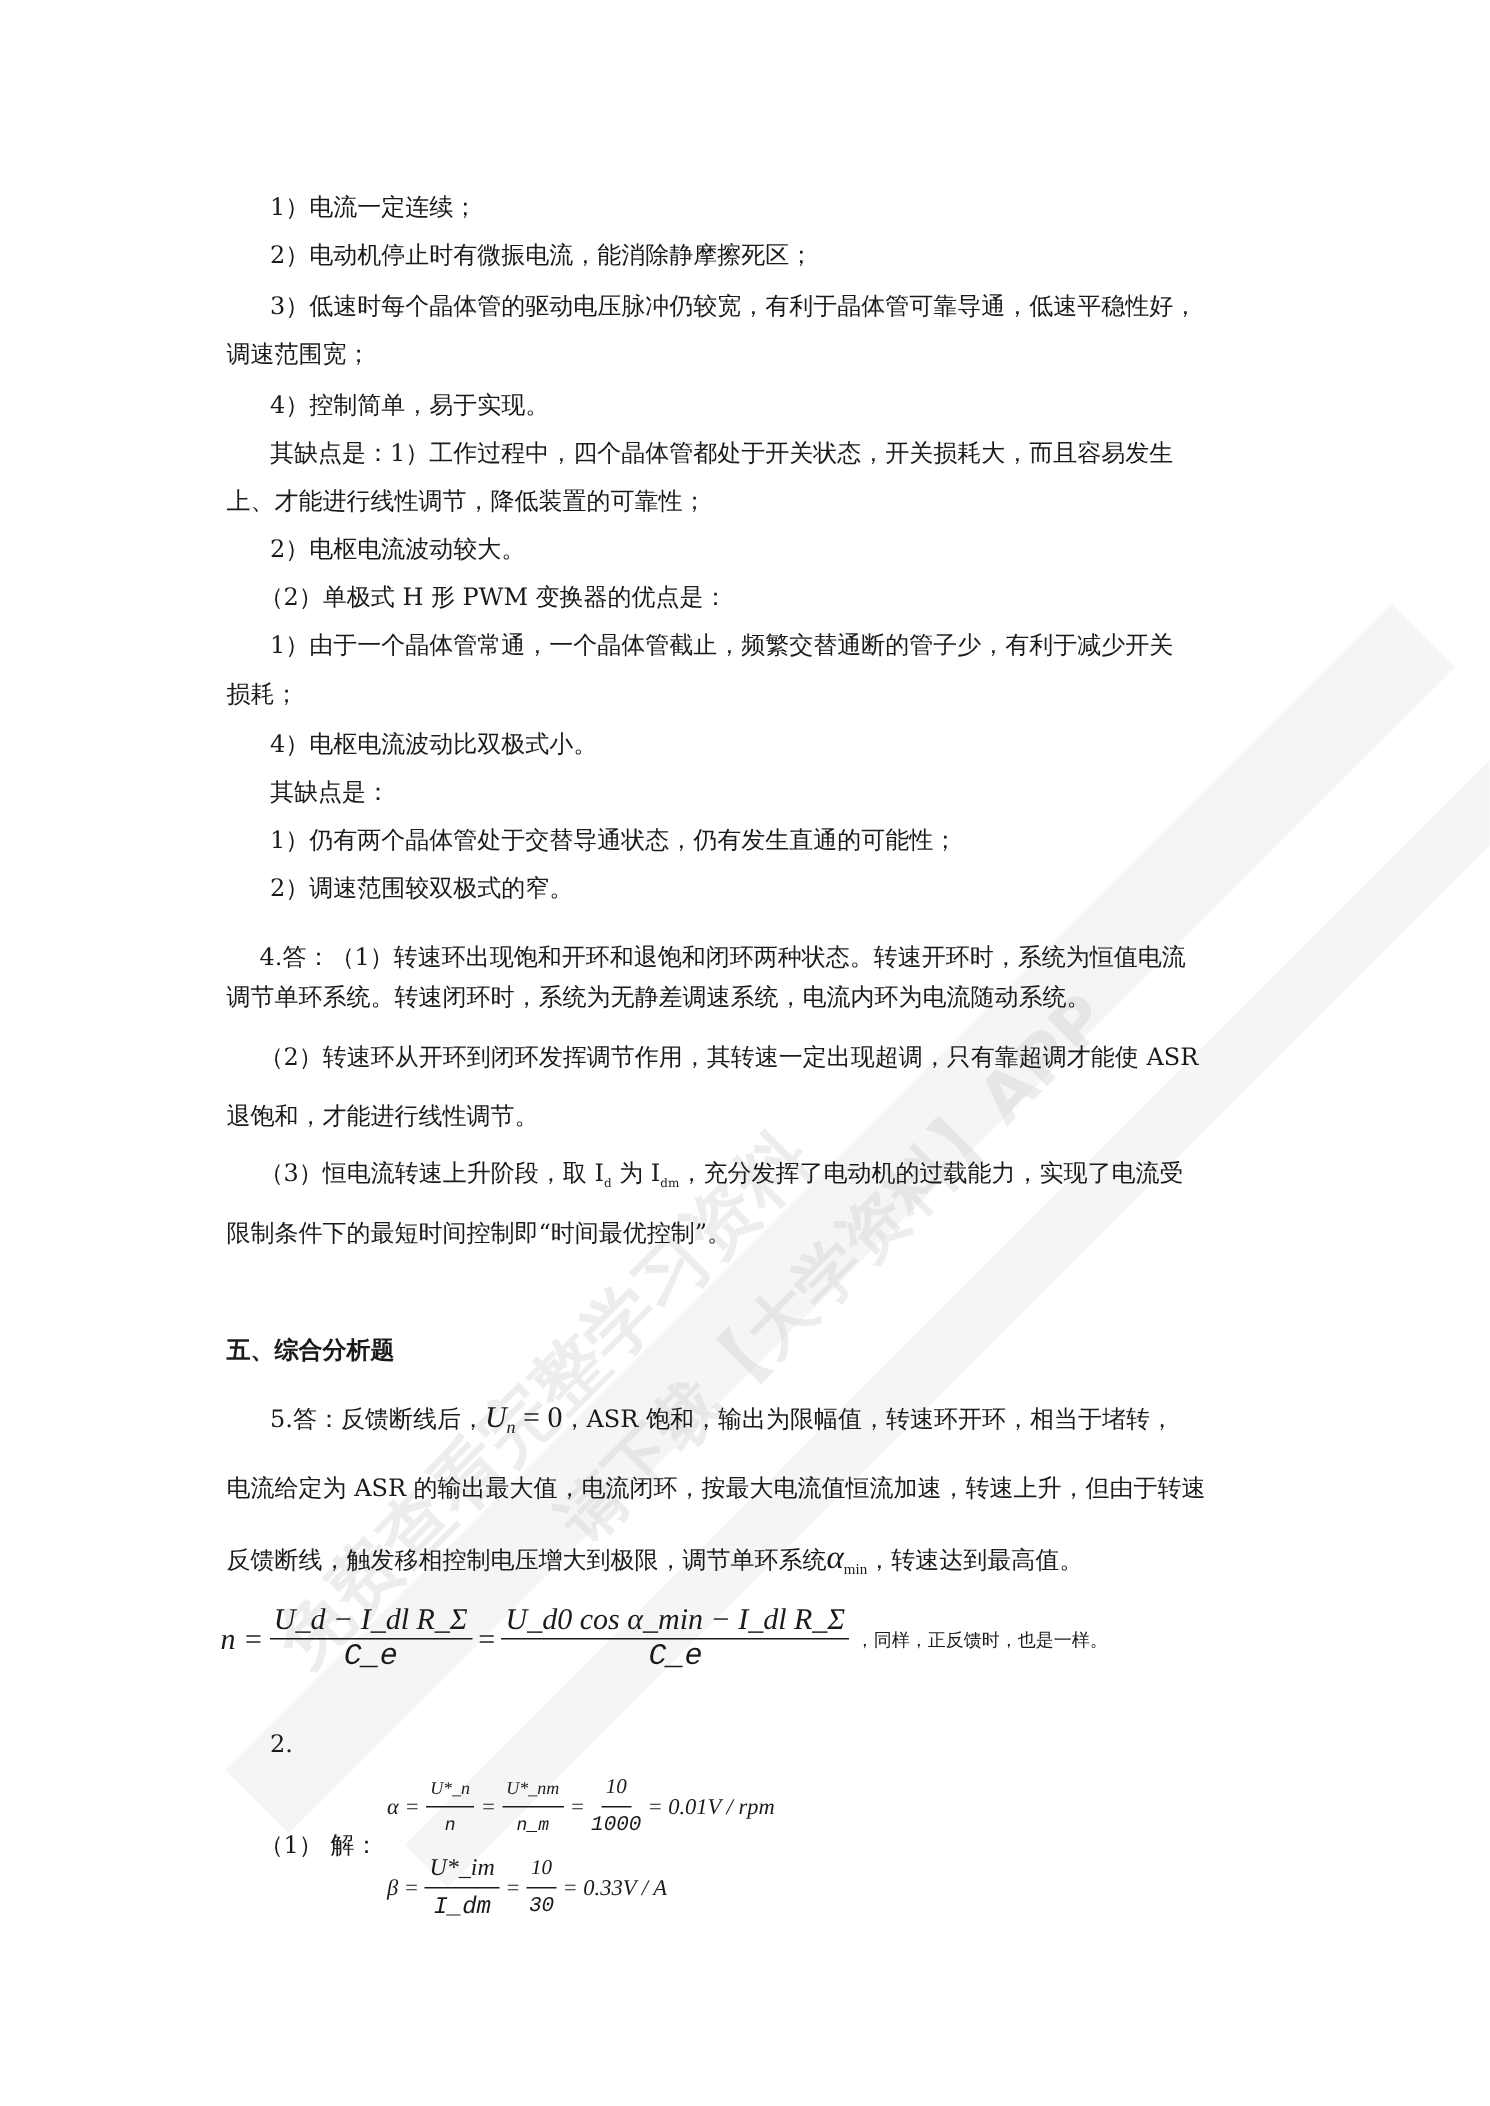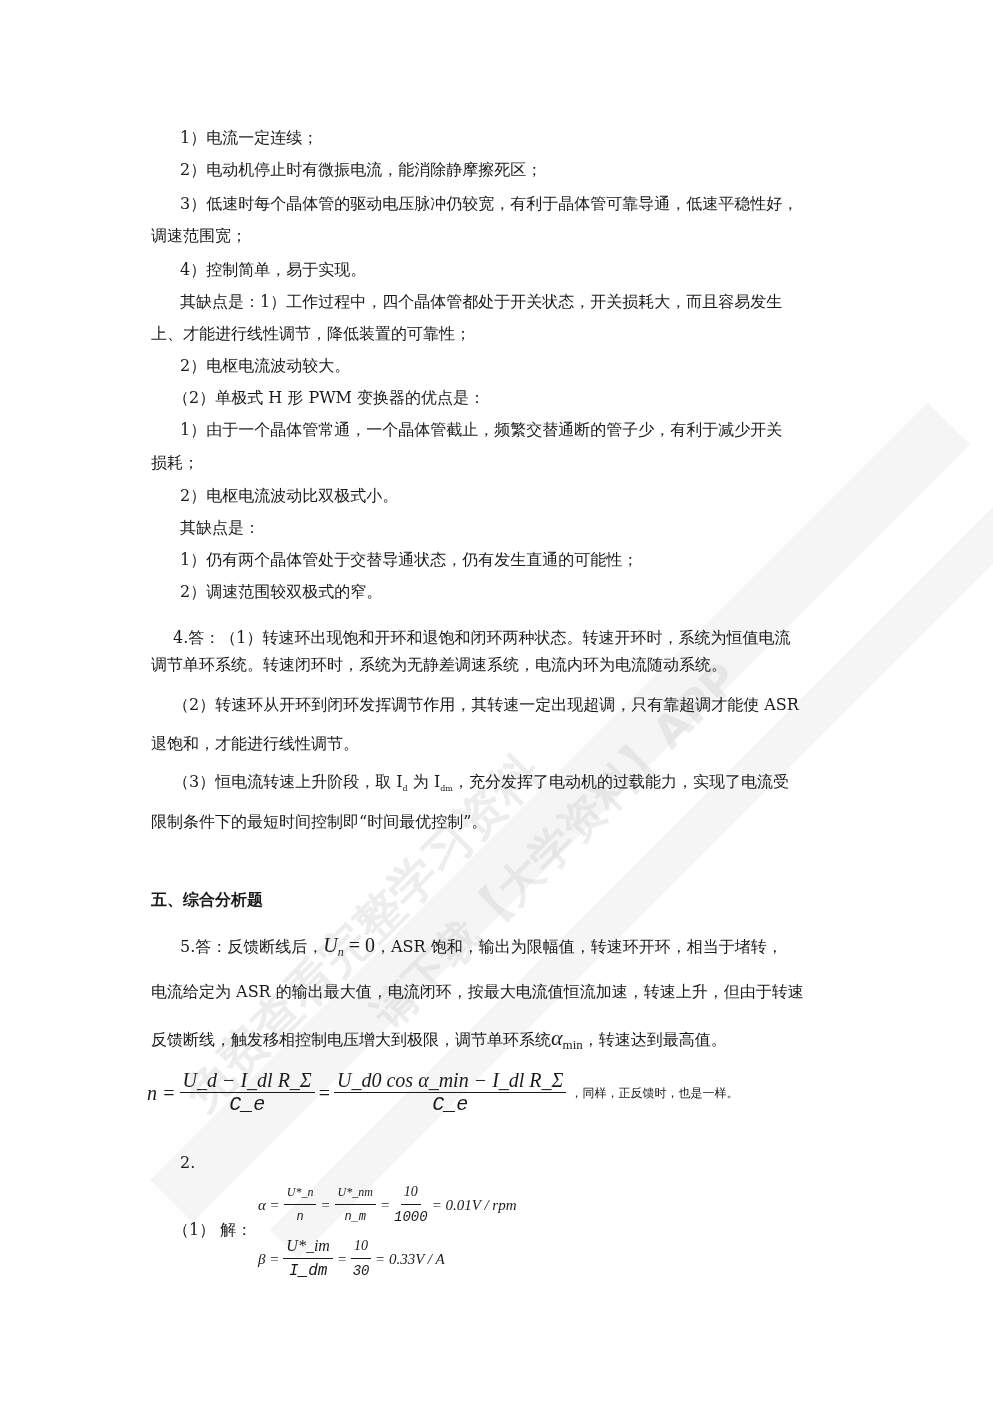--- a/index.html
+++ b/index.html
@@ -47,42 +47,42 @@
   <div class="line ind1" style="top:160px">2）电动机停止时有微振电流，能消除静摩擦死区；</div>
   <div class="line ind1" style="top:194px">3）低速时每个晶体管的驱动电压脉冲仍较宽，有利于晶体管可靠导通，低速平稳性好，</div>
   <div class="line" style="top:226px">调速范围宽；</div>
   <div class="line ind1" style="top:260px">4）控制简单，易于实现。</div>
   <div class="line ind1" style="top:292px">其缺点是：1）工作过程中，四个晶体管都处于开关状态，开关损耗大，而且容易发生</div>
   <div class="line" style="top:324px">上、才能进行线性调节，降低装置的可靠性；</div>
   <div class="line ind1" style="top:356px">2）电枢电流波动较大。</div>
   <div class="line ind2" style="top:388px">（2）单极式 H 形 PWM 变换器的优点是：</div>
   <div class="line ind1" style="top:420px">1）由于一个晶体管常通，一个晶体管截止，频繁交替通断的管子少，有利于减少开关</div>
   <div class="line" style="top:453px">损耗；</div>
-  <div class="line ind1" style="top:486px">2）电枢电流波动比双极式小。</div>
+  <div class="line ind1" style="top:486px">4）电枢电流波动比双极式小。</div>
   <div class="line ind1" style="top:518px">其缺点是：</div>
   <div class="line ind1" style="top:550px">1）仍有两个晶体管处于交替导通状态，仍有发生直通的可能性；</div>
   <div class="line ind1" style="top:582px">2）调速范围较双极式的窄。</div>
 
   <div class="line ind2" style="top:628px">4.答：（1）转速环出现饱和开环和退饱和闭环两种状态。转速开环时，系统为恒值电流</div>
   <div class="line" style="top:655px">调节单环系统。转速闭环时，系统为无静差调速系统，电流内环为电流随动系统。</div>
   <div class="line ind2" style="top:695px">（2）转速环从开环到闭环发挥调节作用，其转速一定出现超调，只有靠超调才能使 ASR</div>
   <div class="line" style="top:734px">退饱和，才能进行线性调节。</div>
   <div class="line ind2" style="top:772px">
     <span>（3）恒电流转速上升阶段，取 I</span><sub style="font-size:8px">d</sub><span> 为 I</span><sub style="font-size:8px">dm</sub><span>，充分发挥了电动机的过载能力，实现了电流受</span>
   </div>
   <div class="line" style="top:812px">限制条件下的最短时间控制即“时间最优控制”。</div>
 
   <div class="line heading" style="top:890px">五、综合分析题</div>
 
   <div class="line ind1" style="top:935px">
     <span>5.答：反馈断线后，</span><span class="math">U</span><sub class="math" style="font-size:12px">n</sub><span class="math up"> = 0</span><span>，ASR 饱和，输出为限幅值，转速环开环，相当于堵转，</span>
   </div>
   <div class="line" style="top:982px">电流给定为 ASR 的输出最大值，电流闭环，按最大电流值恒流加速，转速上升，但由于转速</div>
   <div class="line" style="top:1028px">
-    <span>反馈断线，触发移相控制电压增大到极限，调节单环系统</span><span class="math" style="font-size:22px">α</span><sub class="math up" style="font-size:13px">min</sub><span>，转速达到最高值。</span>
+    <span>反馈断线，触发移相控制电压增大到极限，调节单环系统</span><span class="math" style="font-size:22px">α</span><sub class="math up" style="font-size:10px">min</sub><span>，转速达到最高值。</span>
   </div>
 
   <div class="line" style="top:1070px;left:-4px;display:flex;align-items:center;">
     <span class="math">n =</span>
     <span class="frac math">
       <span class="num">U_d − I_dl R_Σ</span>
       <span class="den">C_e</span>
     </span>
     <span class="math up">=</span>
     <span class="frac math">

